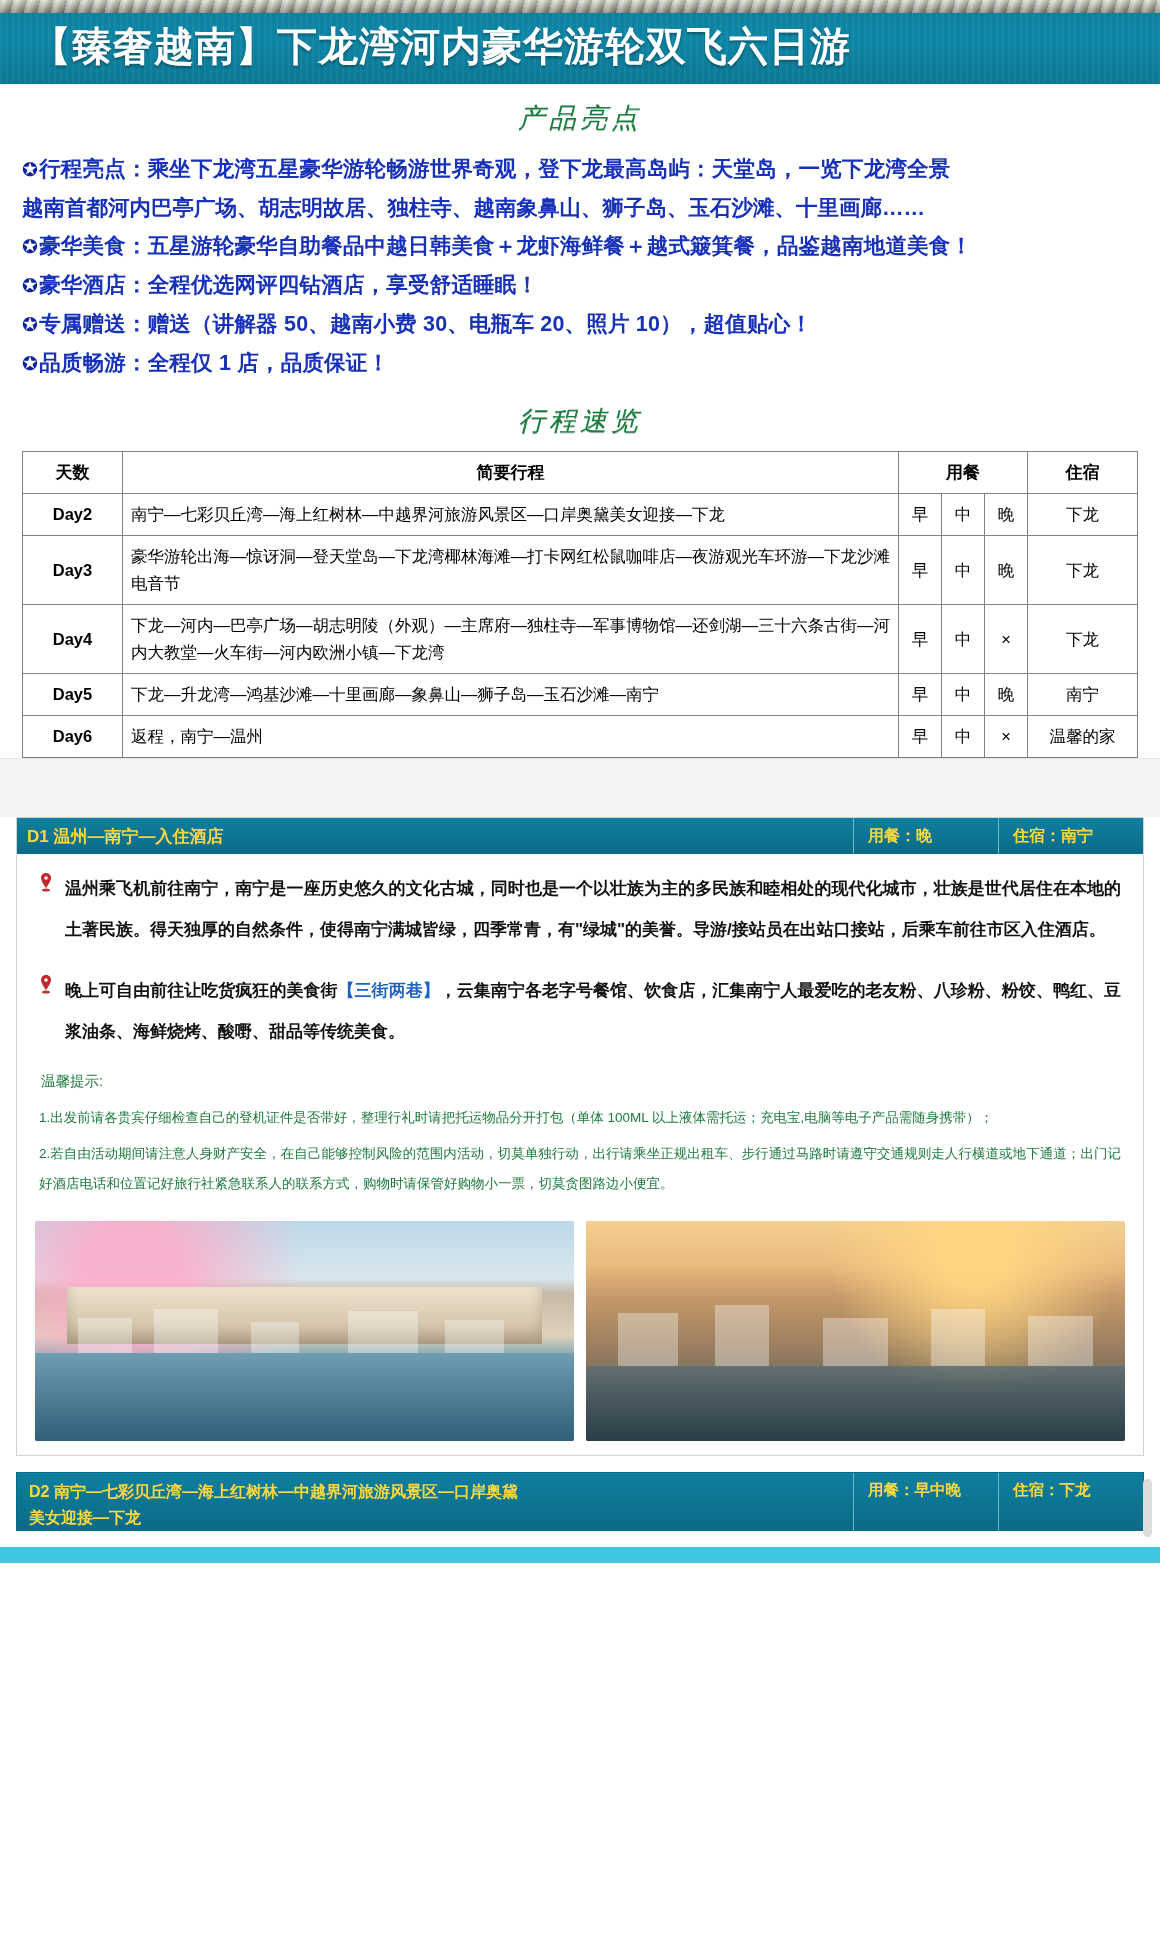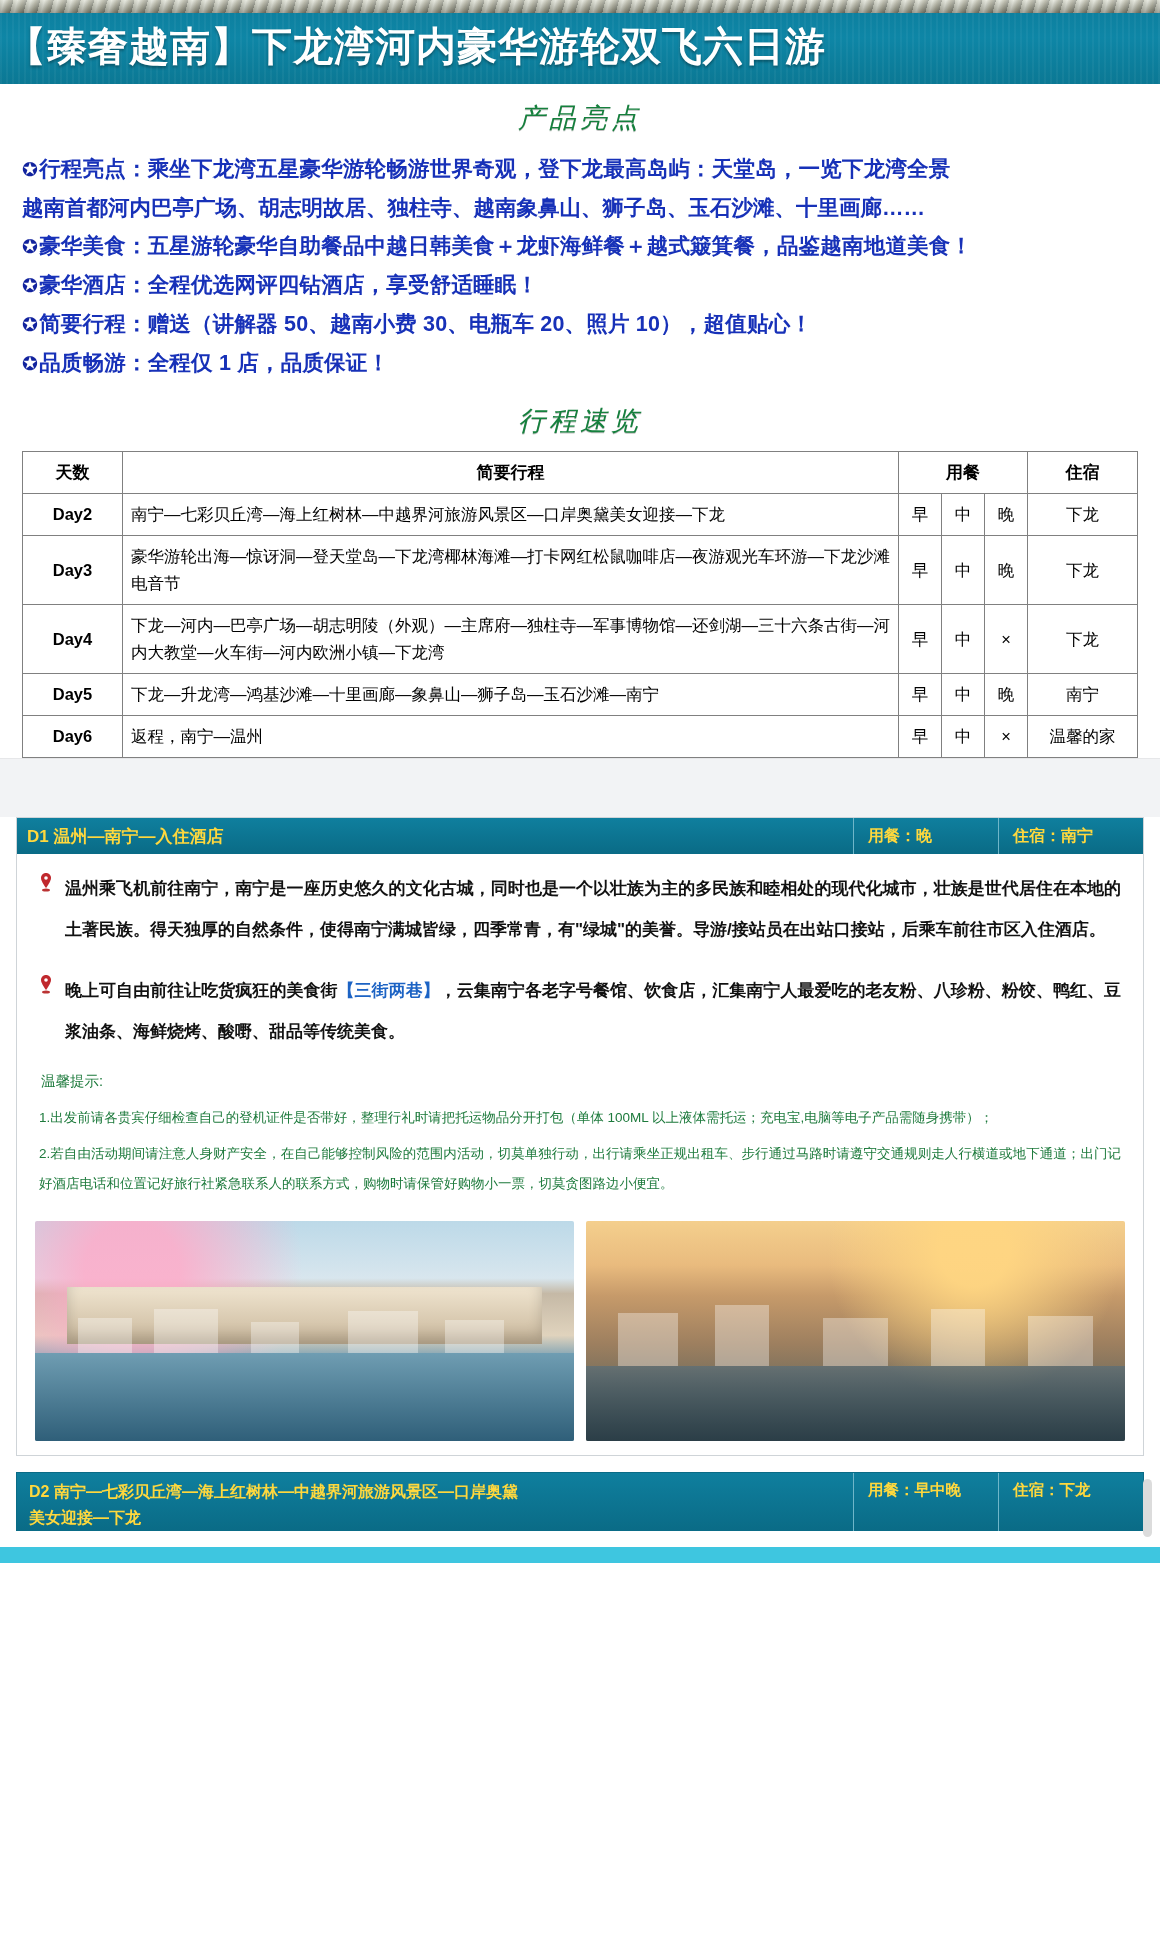--- a/index.html
+++ b/index.html
@@ -26,21 +26,21 @@
   }
   .banner .rope:after{
     content:"";position:absolute;left:0;right:0;top:0;height:13px;
     background:linear-gradient(180deg,rgba(255,255,255,.35),rgba(0,0,0,.28));
   }
   .banner .stripes{
     position:absolute;inset:13px 0 0 0;
     background:repeating-linear-gradient(90deg,rgba(255,255,255,.045) 0 2px,rgba(0,0,0,0) 2px 6px);
   }
   .banner-title{
-    position:absolute;left:6px;top:14px;right:0;
+    position:absolute;left:31px;top:14px;right:0;
     font-family:"DejaVu Serif","Liberation Serif",serif;
     font-size:40px;line-height:64px;font-weight:bold;color:#ffffff;
     letter-spacing:1px;white-space:nowrap;
     text-shadow:0 2px 3px rgba(0,0,0,.35);
   }
 
   
   .highlights{padding:6px 22px 4px 22px;}
   .section-title{
     text-align:center;font-family:"DejaVu Serif","Liberation Serif",serif;
@@ -188,21 +188,21 @@
 
     <div class="hl-line">
       <span class="bullet">✪</span><span>豪华美食：</span><span>五星游轮豪华自助餐品中越日韩美食＋龙虾海鲜餐＋越式簸箕餐，品鉴越南地道美食！</span>
     </div>
 
     <div class="hl-line">
       <span class="bullet">✪</span><span>豪华酒店：</span><span>全程优选网评四钻酒店，享受舒适睡眠！</span>
     </div>
 
     <div class="hl-line">
-      <span class="bullet">✪</span><span>简要行程：</span><span>赠送（讲解器 50、越南小费 30、电瓶车 20、照片 10），超值贴心！</span>
+      <span class="bullet">✪</span><span>专属赠送：</span><span>赠送（讲解器 50、越南小费 30、电瓶车 20、照片 10），超值贴心！</span>
     </div>
 
     <div class="hl-line">
       <span class="bullet">✪</span><span>品质畅游：</span><span>全程仅 1 店，品质保证！</span>
     </div>
   </div>
 
   <div class="section-title" style="margin-top:16px;margin-bottom:12px;">行程速览</div>
 
   <div class="sum-wrap">

